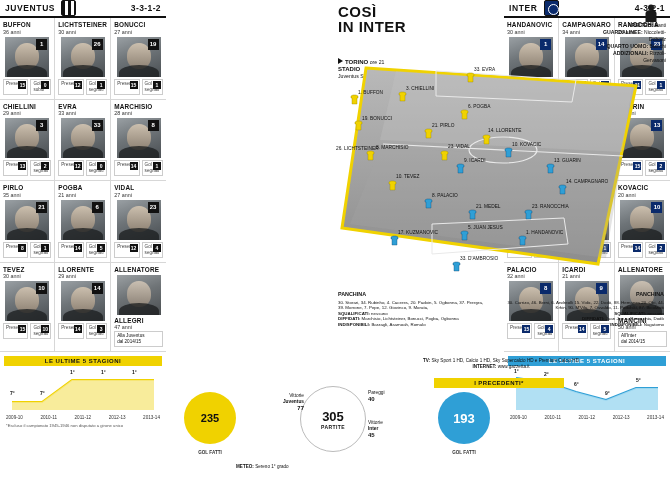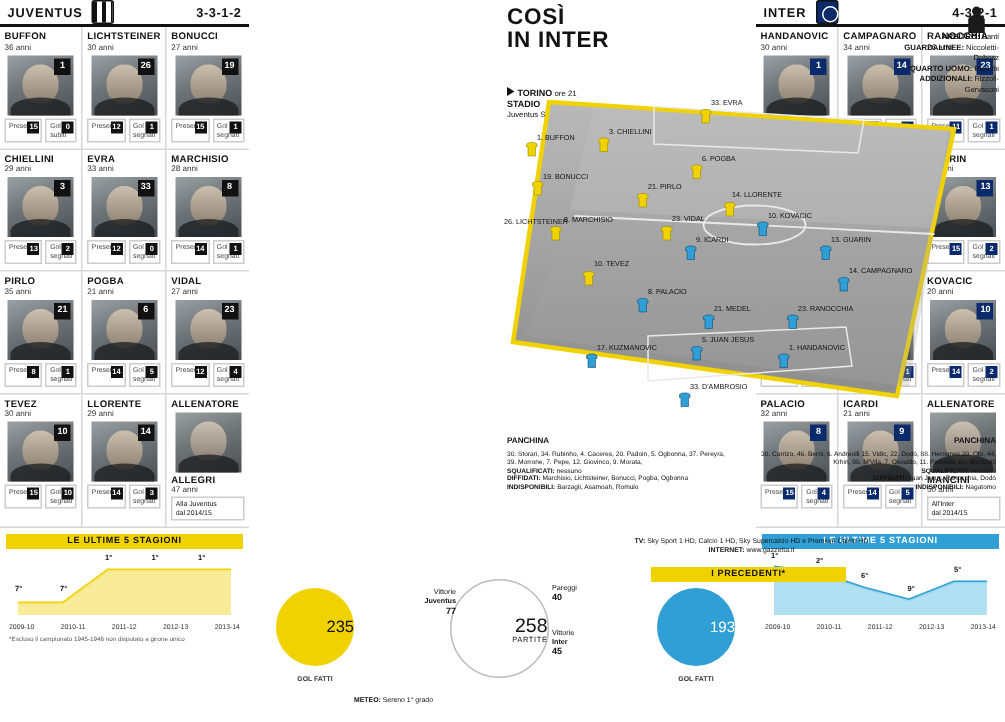--- a/index.html
+++ b/index.html
@@ -146,22 +146,22 @@
 
   .tvline { position:absolute; left:172px; top:358px; width:326px; font-size:4.6px; line-height:6px; }
   .tvline b { font-weight:bold; }
 
   .prec-title {
     position:absolute; left:268px; top:378px; width:130px;
     background:#f0d200; text-align:center; font-size:6px; font-weight:bold;
     padding:2px 0; letter-spacing:.4px;
   }
   .circle {
-    position:absolute; border-radius:50%; display:flex; align-items:flex-end; justify-content:center;
-    flex-direction:column; color:#fff; font-weight:normal;
+    position:absolute; border-radius:50%; display:flex; align-items:center; justify-content:center;
+    flex-direction:column; color:#fff; font-weight:bold;
   }
   .c-yellow { background:#f0d200; color:#111; }
   .c-blue { background:#2f9fd6; color:#fff; }
   .c-white { background:#fff; color:#111; border:1px solid #bbb; }
   .gol-label { position:absolute; font-size:4.6px; font-weight:bold; color:#333; text-align:center; width:60px;}
   .meteo { position:absolute; left:236px; top:464px; font-size:4.6px; }
   .meteo b { font-weight:bold; }
 </style>
 </head>
 <body>
@@ -713,40 +713,40 @@
 
     <div class="prec-title">I PRECEDENTI*</div>
   </div>
 
   <div class="circle c-yellow" style="left:184px; top:392px; width:52px; height:52px; font-size:11px;">
     <span>235</span>
   </div>
   <div class="gol-label" style="left:180px; top:450px;">GOL FATTI</div>
 
   <div class="circle c-white" style="left:300px; top:386px; width:66px; height:66px;">
-    <span style="font-size:13px;">258</span>
+    <span style="font-size:13px;">305</span>
     <span style="font-size:5px;letter-spacing:.4px;">PARTITE</span>
   </div>
 
   <div style="position:absolute; left:262px; top:393px; width:42px; text-align:right; font-size:4.8px; line-height:6px;">
     <span>Vittorie</span><br>
     <b>Juventus</b><br>
     <b style="font-size:6px;">77</b>
   </div>
   <div style="position:absolute; left:368px; top:390px; width:40px; font-size:4.8px; line-height:6px;">
     <span>Pareggi</span><br>
     <b style="font-size:6px;">40</b>
   </div>
   <div style="position:absolute; left:368px; top:420px; width:40px; font-size:4.8px; line-height:6px;">
     <span>Vittorie</span><br>
     <b>Inter</b><br>
     <b style="font-size:6px;">45</b>
   </div>
 
-  <div class="circle c-blue" style="left:438px; top:392px; width:52px; height:52px; font-size:10px;">
+  <div class="circle c-blue" style="left:438px; top:392px; width:52px; height:52px; font-size:13px;">
     <span>193</span>
   </div>
   <div class="gol-label" style="left:434px; top:450px;">GOL FATTI</div>
 
   <div class="meteo">
     <b>METEO:</b>
     <span>Sereno 1° grado</span>
   </div>
 
 </div>

